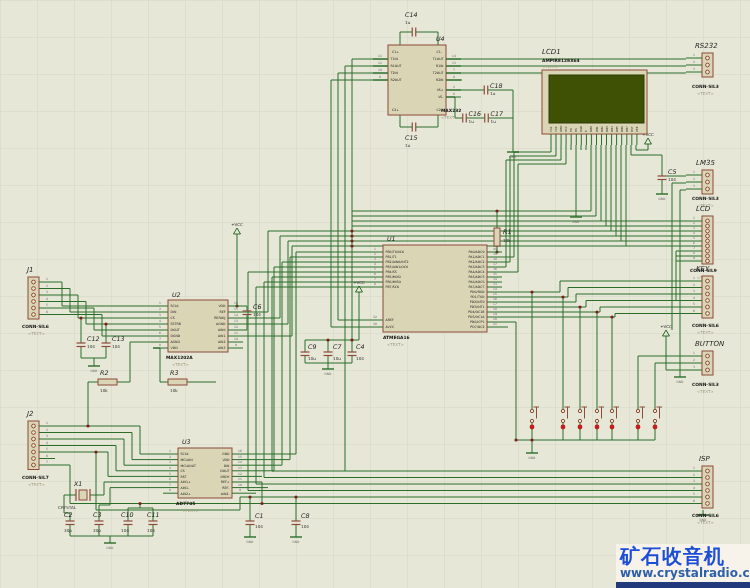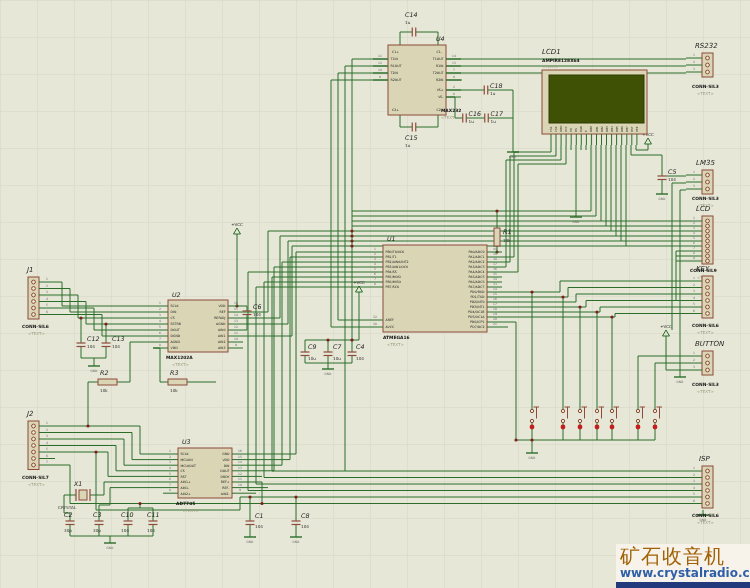--- a/index.html
+++ b/index.html
@@ -10,22 +10,22 @@
   .cname{font-size:7px;font-style:italic;fill:#1c1c1c;}
   .val{font-size:4.2px;fill:#333;}
   .part{font-size:4.4px;font-weight:bold;fill:#151515;}
   .ph{font-size:4px;fill:#9b9b80;}
   .pin{font-size:3.2px;fill:#1d1d1d;}
   .num{font-size:3px;fill:#666;}
   .pwr{font-size:4px;fill:#333;}
   .lcdpin{font-size:2.8px;fill:#222;}
   .watermark{position:absolute;left:616px;top:544px;width:134px;height:44px;
              background:#f7f3ea;z-index:5;}
-  .wm-title{font-weight:normal;font-size:20px;line-height:22px;letter-spacing:1px;
-            color:#a16207;padding:1px 2px 0 4px;white-space:nowrap;}
+  .wm-title{font-weight:bold;font-size:20px;line-height:22px;letter-spacing:1px;
+            color:#1d4ed8;padding:1px 2px 0 4px;white-space:nowrap;}
   .wm-url{font-weight:bold;font-size:12px;line-height:13px;color:#2e5fa9;padding-left:4px;white-space:nowrap;}
   .wm-bar{position:absolute;left:0;bottom:0;width:100%;height:6px;background:#22397c;}
 </style>
 </head>
 <body>
 
 <div class="stage">
   <svg id="sch" width="750" height="588" viewBox="0 0 750 588">
     <defs>
       <pattern id="grid" width="37" height="37" patternUnits="userSpaceOnUse">

